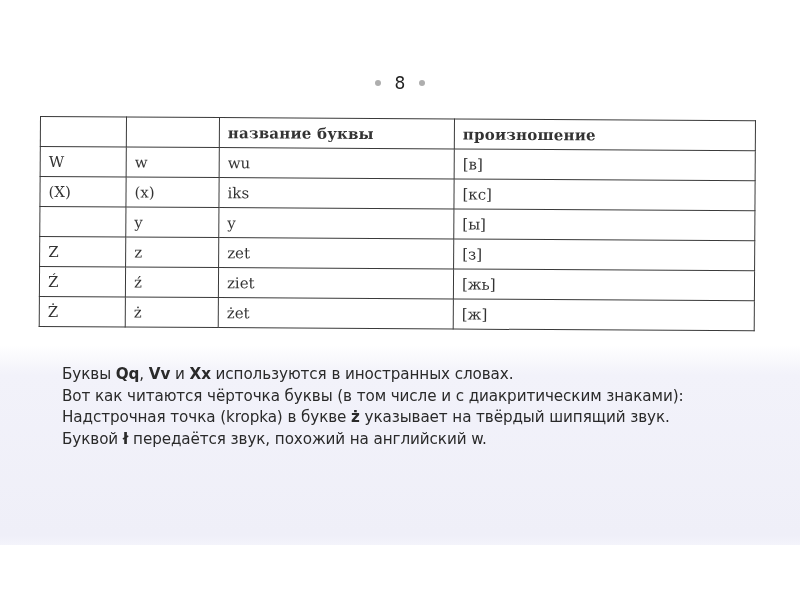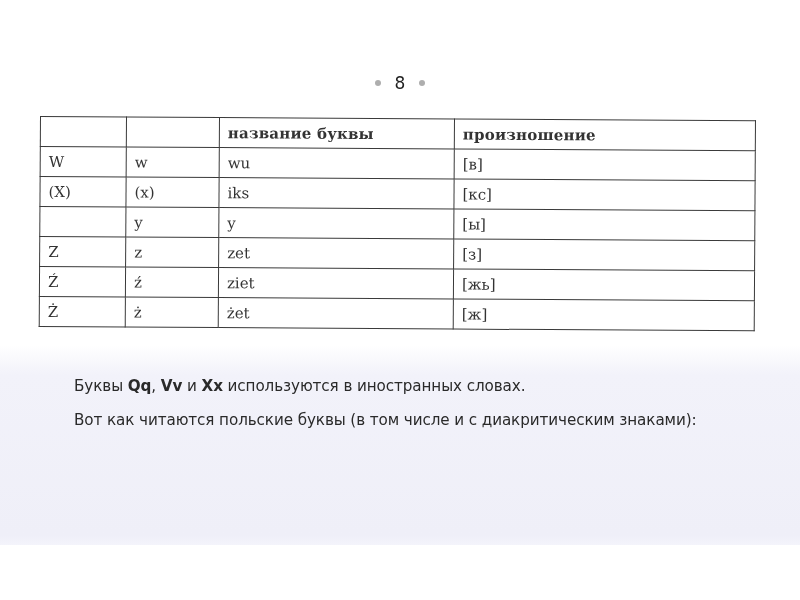--- a/index.html
+++ b/index.html
@@ -76,21 +76,21 @@
     .notes {
       position: absolute;
       left: 62px;
       top: 364px;
       font-family: "DejaVu Sans", "Liberation Sans", sans-serif;
       font-size: 15.2px;
       line-height: 21.5px;
       color: #2a2a2a;
       letter-spacing: -0.1px;
     }
-    .notes p { margin: 12px; white-space: nowrap; }
+    .notes p { margin: 0; white-space: nowrap; }
     .notes b { font-weight: bold; }
   </style>
 </head>
 <body>
 
 <div class="tint"></div>
 
 <div class="page-number">
   <span class="dot"></span>
   <span>8</span>
@@ -141,14 +141,16 @@
       <td>Ż</td>
       <td>ż</td>
       <td>żet</td>
       <td>[ж]</td>
     </tr>
   </tbody>
 </table>
 
 <div class="notes">
   <p><span>Буквы </span><b>Qq</b><span>, </span><b>Vv</b><span> и </span><b>Xx</b><span> используются в иностранных словах.</span></p>
-  <p>Вот как читаются польские буквы (в том числе и с диакритическим знаками):</p>
+  <p>Вот как читаются чёрточка буквы (в том числе и с диакритическим знаками):</p>
+  <p><span>Надстрочная точка (kropka) в букве </span><b>ż</b><span> указывает на твёрдый шипящий звук.</span></p>
+  <p><span>Буквой </span><b>ł</b><span> передаётся звук, похожий на английский w.</span></p>
 </div>
 
 </body></html>

